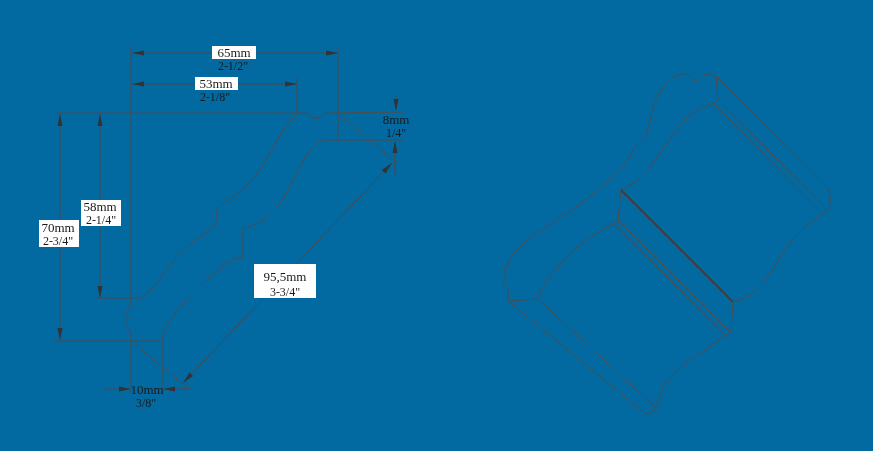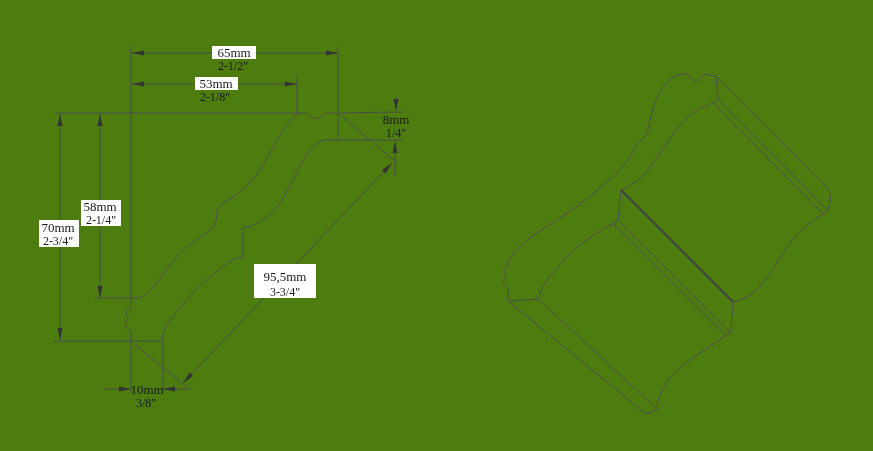--- a/index.html
+++ b/index.html
@@ -1,16 +1,16 @@
 <!DOCTYPE html>
 <html><head>
 <meta charset="utf-8">
 <style>
   html,body{margin:0;padding:0;background:#ffffff;}
-  .page{position:relative;width:873px;height:451px;background:#4d7c0f;overflow:hidden;
+  .page{position:relative;width:873px;height:451px;background:#0369a1;overflow:hidden;
         font-family:"Liberation Serif","DejaVu Serif",serif;text-align:right;}
   svg{position:absolute;left:0;top:0;}
   .ln{fill:none;stroke:#4d4d4d;stroke-width:1;stroke-linejoin:round;stroke-linecap:butt;}
   .ln2{fill:none;stroke:#3f3f3f;stroke-width:2;stroke-linejoin:round;}
   .dim{fill:none;stroke:#4a4a4a;stroke-width:1;}
   .arr{fill:#333;stroke:none;}
   .mask{fill:#ffffff;stroke:none;}
   .lbl{fill:#1a1a1a;font-size:13px;text-anchor:middle;}
   .lbl2{fill:#1a1a1a;font-size:12px;text-anchor:middle;}
 </style>

